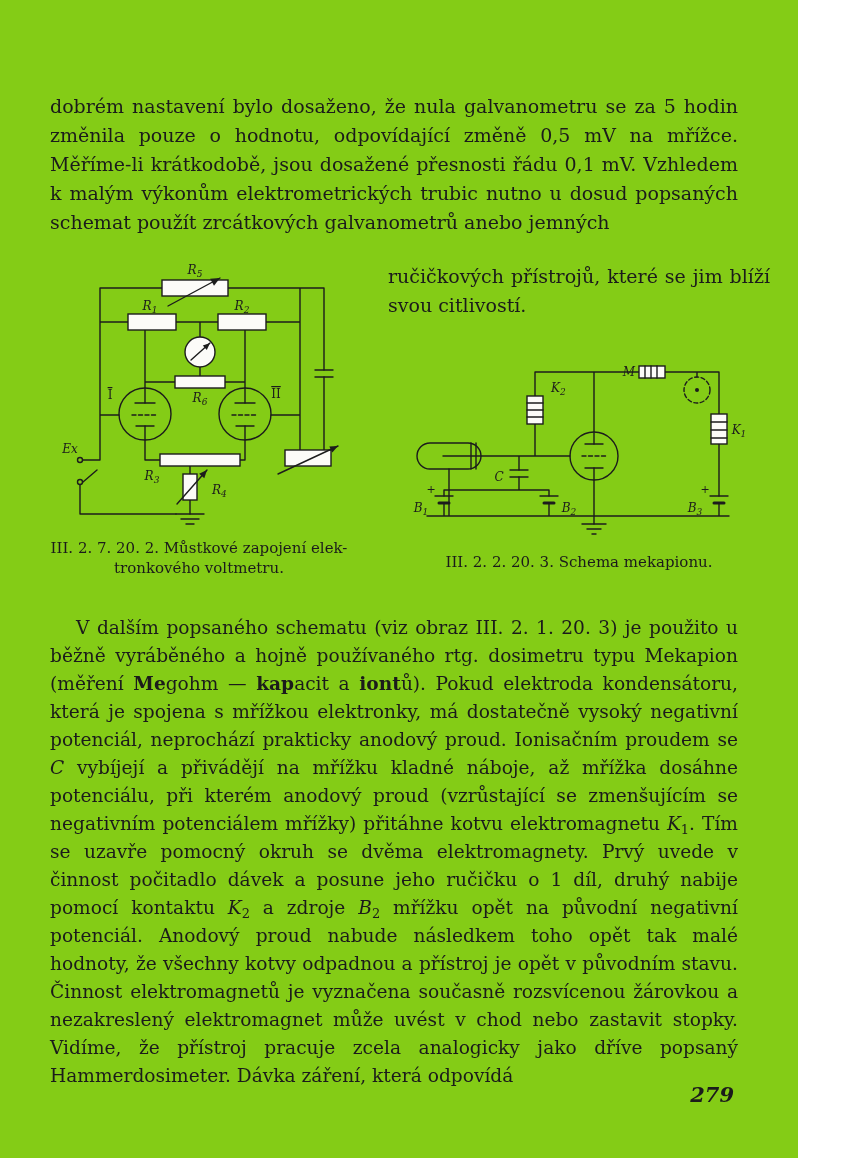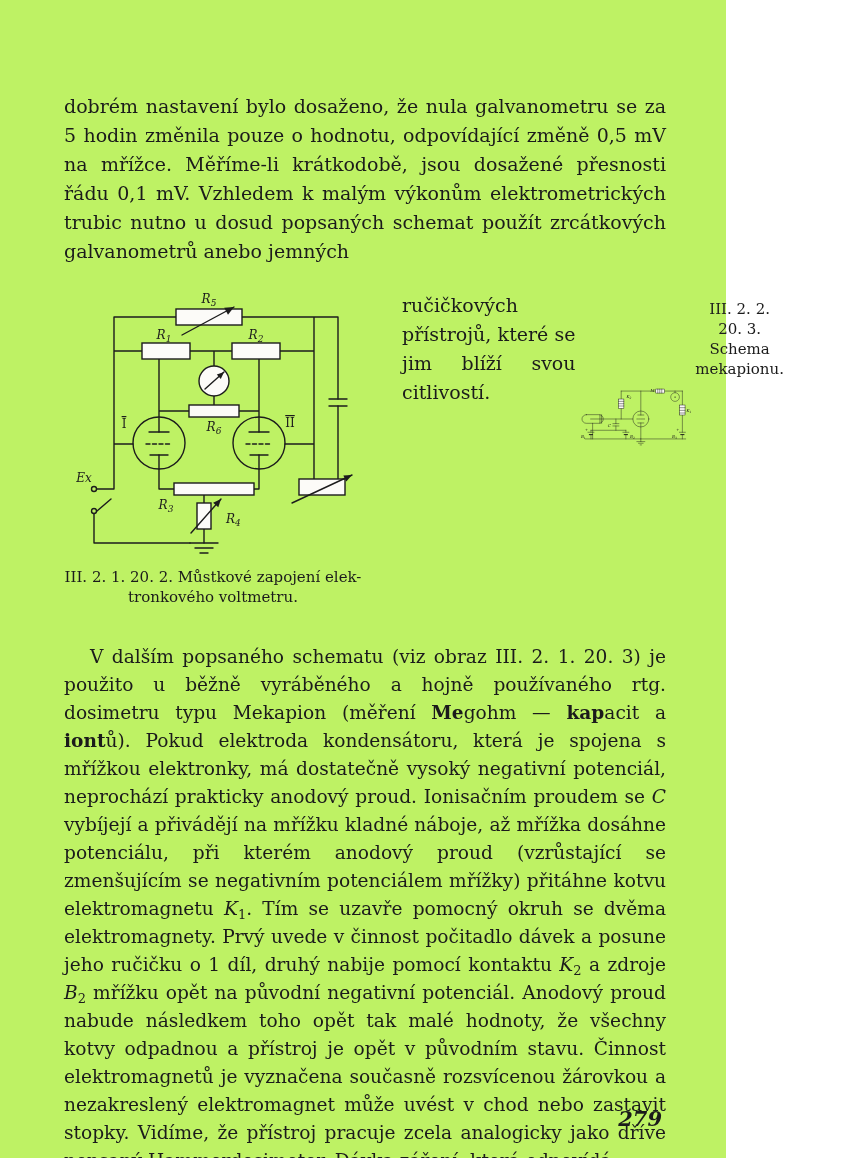--- a/index.html
+++ b/index.html
@@ -1,35 +1,35 @@
 <!DOCTYPE html>
 <html><head>
 <meta charset="utf-8">
 <style>
   html,body{margin:0;padding:0;background:#ffffff;}
   body{width:847px;height:1158px;overflow:hidden;}
   .page{
     position:relative;
-    width:726px;height:1158px;
+    width:798px;height:1158px;
     box-sizing:border-box;
-    background:#bef264;
-    padding:92px 60px 0 64px;
+    background:#84cc16;
+    padding:92px 60px 0 50px;
     font-family:"DejaVu Serif",serif;
     color:#1b1b1b;
   }
   .body-text{
     font-size:19px;
     line-height:29px;
     text-align:justify;
     margin:0;
   }
   sub{font-size:70%;line-height:0;vertical-align:baseline;position:relative;top:0.28em;}
   .figures{display:flex;margin-top:25px;}
   .fig-col-left{width:298px;flex:0 0 auto;}
-  .fig-col-right{width:382px;flex:0 0 auto;margin-left:40px;display:flex;flex-direction:row;}
+  .fig-col-right{width:382px;flex:0 0 auto;margin-left:40px;display:flex;flex-direction:column;}
   .fig-col-right svg{margin:24px auto 0 auto;}
   .caption{
     font-size:15px;
     line-height:20px;
     text-align:center;
     margin-top:8px;
     color:#1b1b1b;
   }
   .circuit{display:block;margin:0 auto;}
   .circuit path,.circuit rect,.circuit circle{stroke:#1c1c1c;fill:none;stroke-width:1.4;stroke-linecap:round;}
@@ -37,21 +37,21 @@
   .circuit .dash{stroke-dasharray:4 2.5;}
   .circuit .thick{stroke-width:3;}
   .circuit .fillshape{fill:#1c1c1c;stroke:none;}
   .circuit .dot{fill:#1c1c1c;stroke:none;}
   .circuit text{font-family:"DejaVu Serif",serif;font-style:italic;font-size:12px;fill:#1c1c1c;stroke:none;}
   .circuit text.plus{font-style:normal;font-size:11px;}
   .circuit text.tube-label{font-style:normal;text-decoration:overline;}
   .para2{margin-top:36px;text-indent:26px;font-size:18.6px;line-height:28px;}
   .page-num{
     position:absolute;
-    top:1106px;right:64px;
+    top:1082px;right:64px;
     font-size:21px;
     font-style:italic;
     font-weight:bold;
   }
 </style>
 </head>
 <body>
 
 <div class="page">
 
@@ -142,21 +142,21 @@
         <text x="192" y="48" text-anchor="middle"><tspan>R</tspan><tspan dy="3" font-size="9">2</tspan></text>
         <text x="60" y="137" text-anchor="middle" class="tube-label">I</text>
         <text x="226" y="136" text-anchor="middle" class="tube-label">II</text>
         <text x="150" y="140" text-anchor="middle"><tspan>R</tspan><tspan dy="3" font-size="9">6</tspan></text>
         <text x="102" y="218" text-anchor="middle"><tspan>R</tspan><tspan dy="3" font-size="9">3</tspan></text>
         <text x="162" y="232" text-anchor="start"><tspan>R</tspan><tspan dy="3" font-size="9">4</tspan></text>
         <text x="20" y="191" text-anchor="middle">Ex</text>
       </svg>
 
       <div class="caption">
-        <div>III. 2. 1. 20. 2. Můstkové zapojení elek-</div>
+        <div>III. 2. 7. 20. 2. Můstkové zapojení elek-</div>
         <div>tronkového voltmetru.</div>
       </div>
     </div>
 
     <div class="fig-col-right">
       <p class="body-text">ručičkových přístrojů, které se jim blíží svou citlivostí.</p>
 
       <svg class="circuit" width="360" height="200" viewBox="0 0 360 200">
 
         <g>

